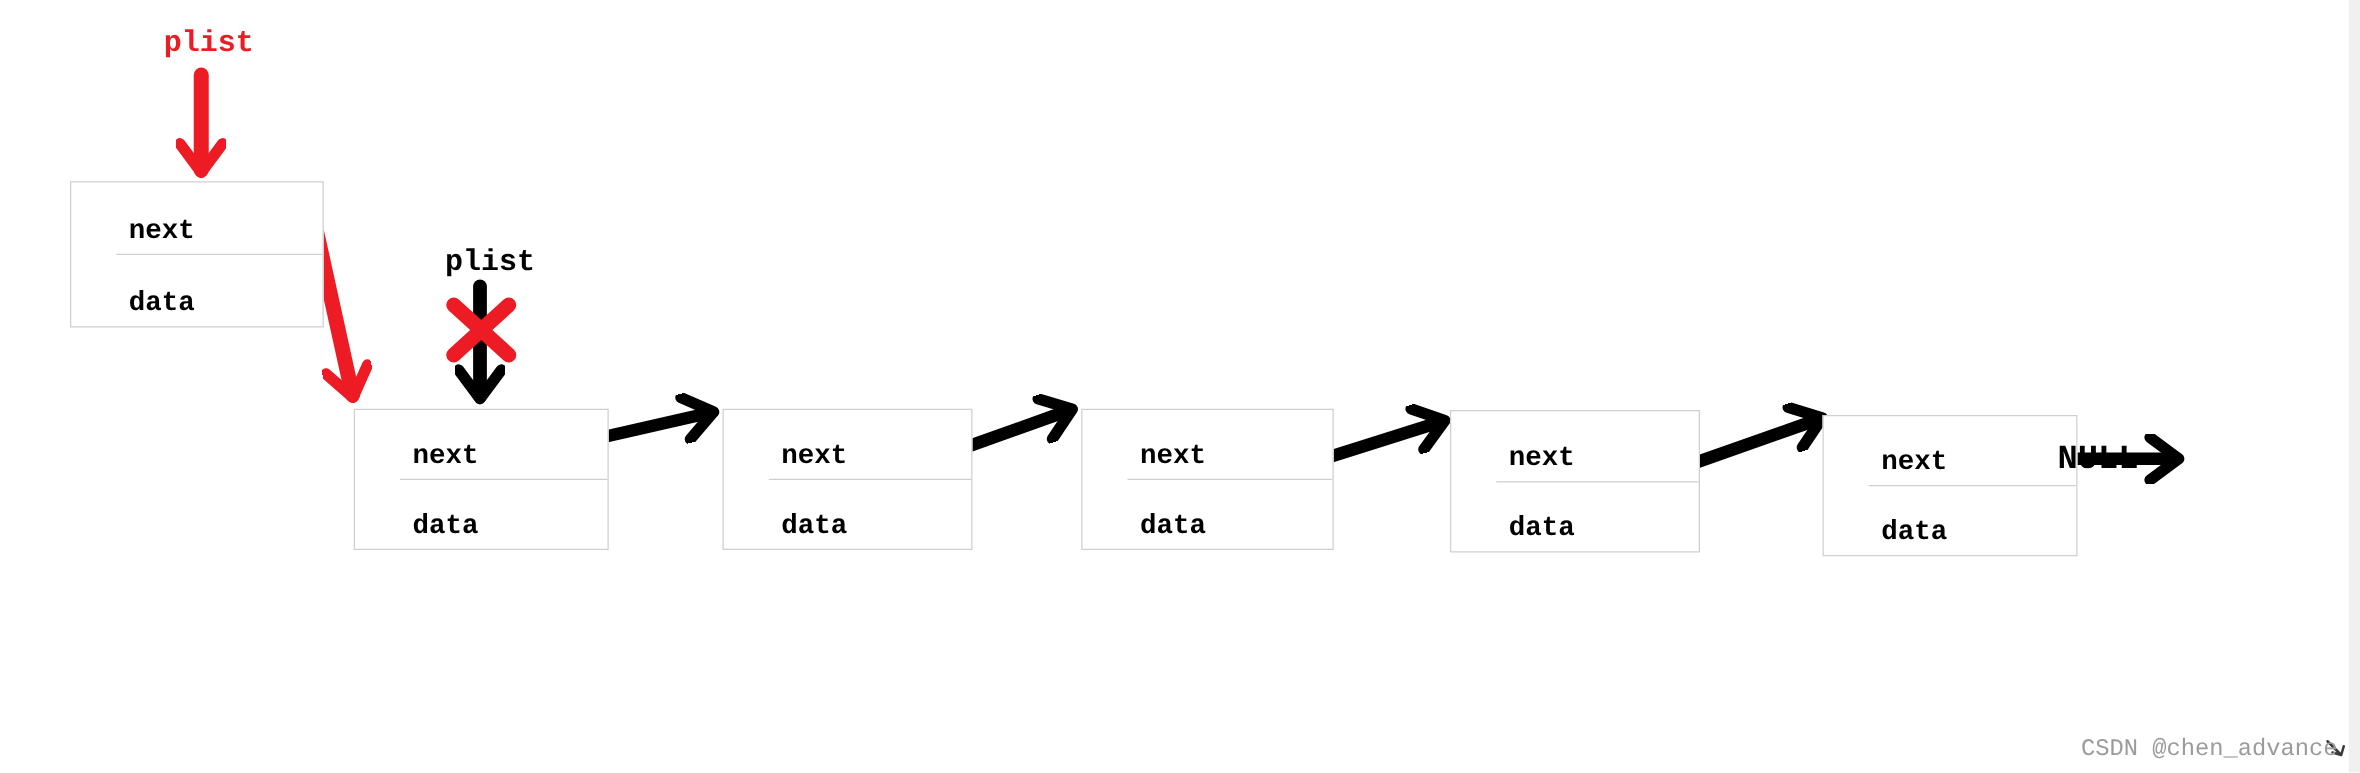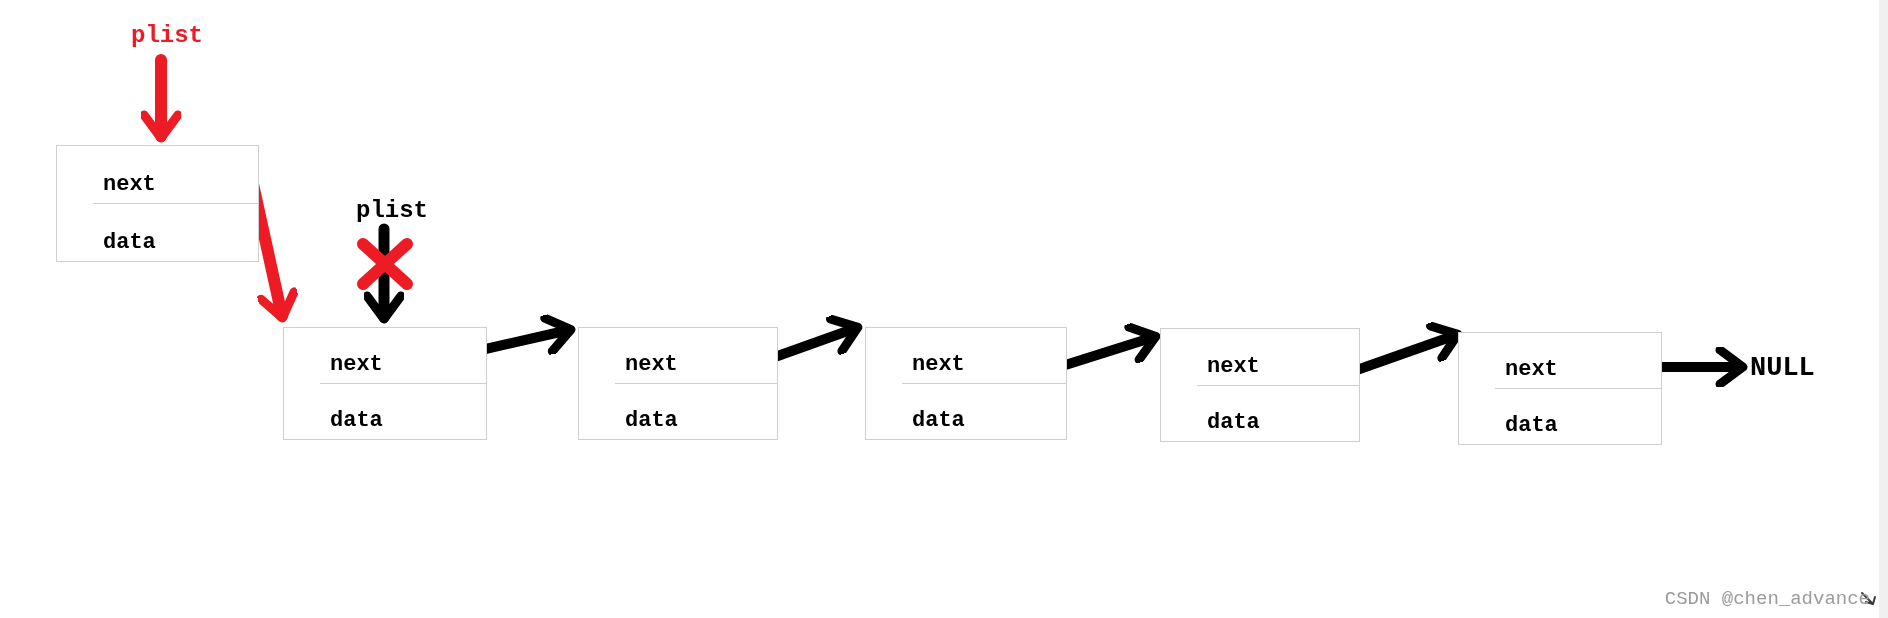--- a/index.html
+++ b/index.html
@@ -161,19 +161,19 @@
 
   <div class="node" style="left:1458px;top:332px;width:204px;height:113px;">
     <div class="cell cell-next">
       <span>next</span>
     </div>
     <div class="cell cell-data">
       <span>data</span>
     </div>
   </div>
 
-  <div class="null-label" style="left:1750px;top:355px;">NULL</div>
+  <div class="null-label" style="left:1646px;top:355px;">NULL</div>
 
   <div class="watermark" style="right:18px;top:590px;">CSDN @chen_advance</div>
 
   <div class="right-strip"></div>
 
 </div>
 
 </body></html>

